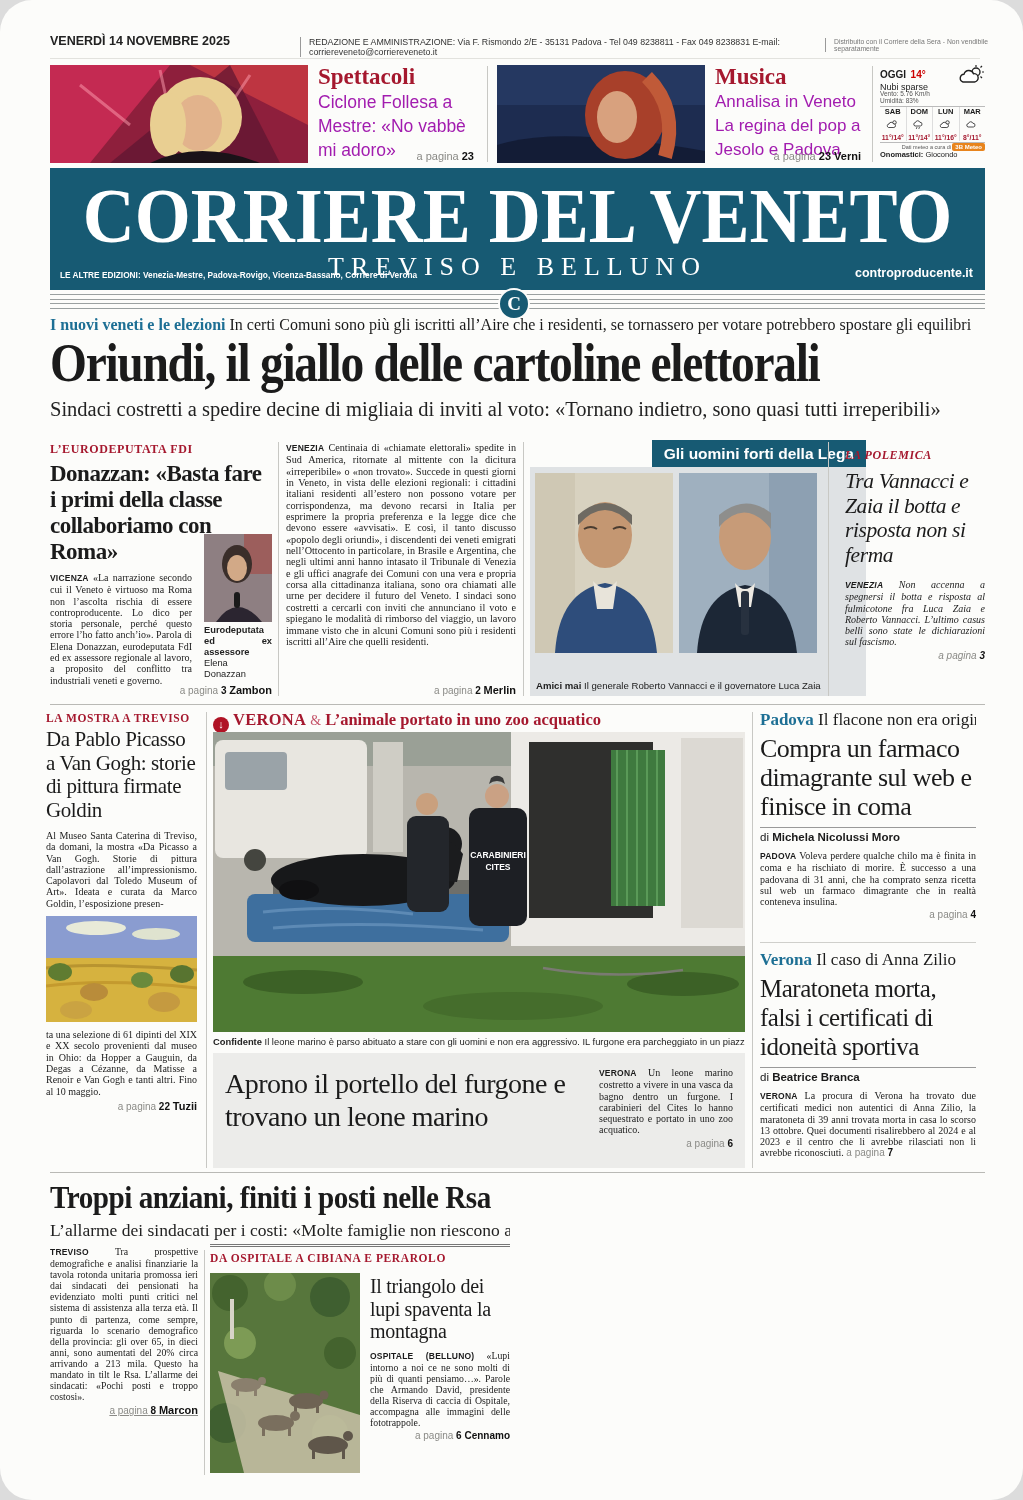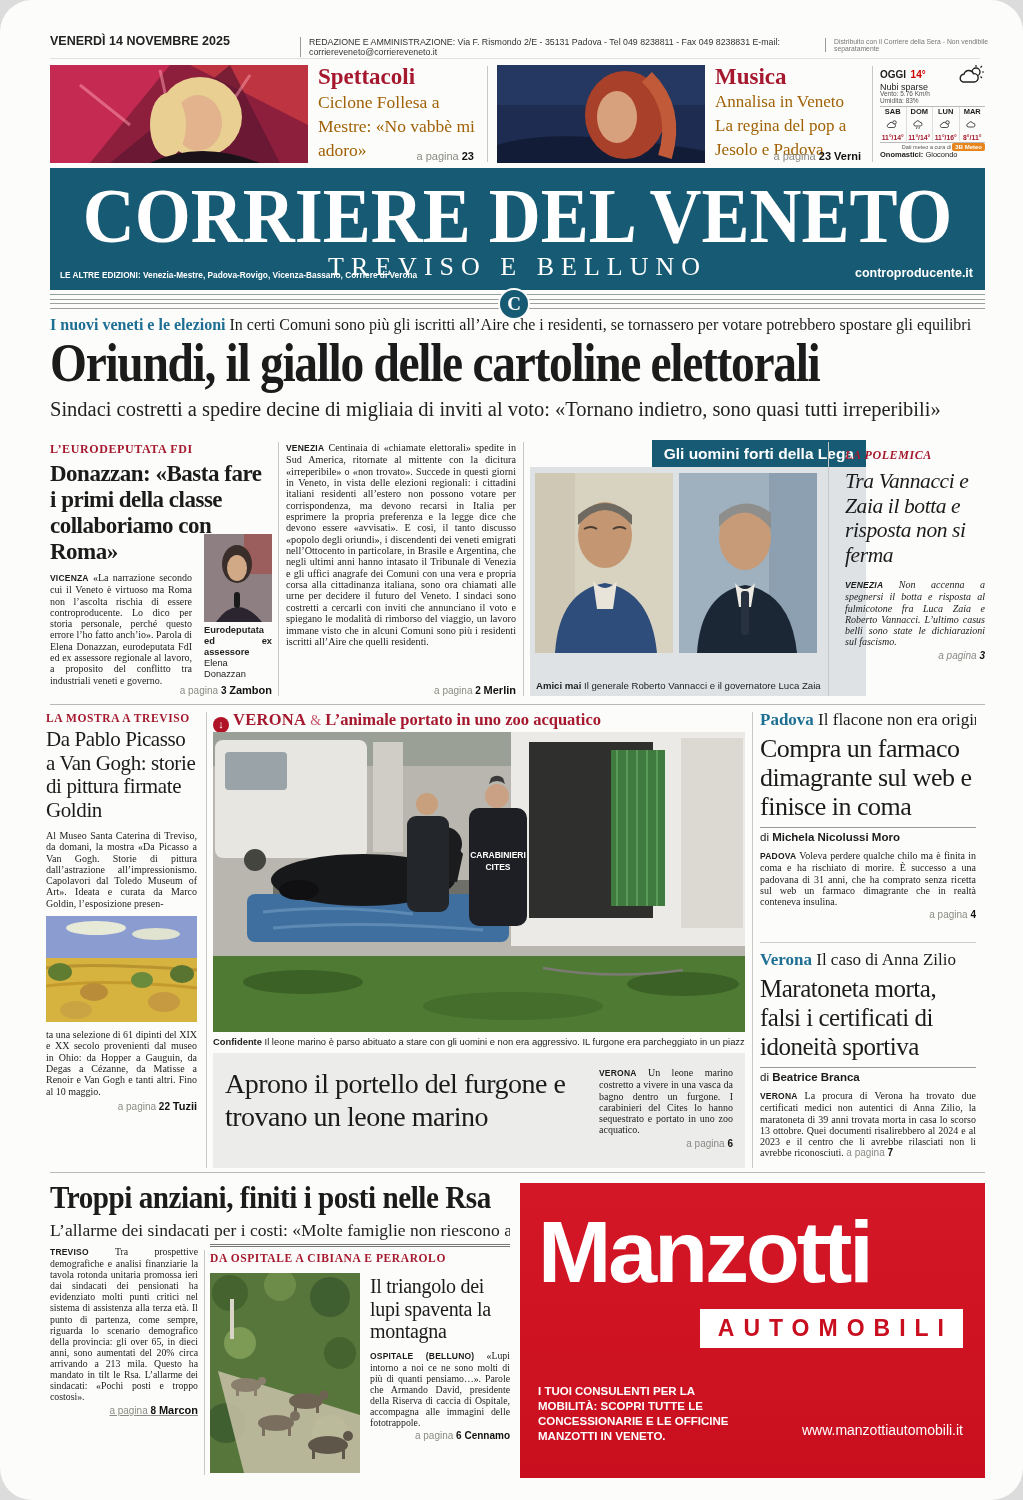--- a/index.html
+++ b/index.html
@@ -14,21 +14,21 @@
   .kick-red{font-family:"Liberation Serif",serif;font-weight:bold;color:#a5182e;
             font-size:12px;letter-spacing:.6px;}
   .city{font-family:"Liberation Sans",sans-serif;font-weight:bold;font-size:8.5px;
         letter-spacing:.2px;}
   .body-txt{font-size:10px;line-height:11.3px;}
   .apag{font-family:"Liberation Sans",sans-serif;color:#8a8a86;font-size:10px;text-align:right;}
   .apag b{color:#111;}
   .apag .auth{color:#111;font-weight:bold;}
   h1,h2,h3{margin:0;font-weight:bold;}
   .tease-sec{font-size:23px;font-weight:bold;color:#a5182e;}
-  .tease-title{font-family:Liberation Serif, serif;font-size:17.5px;line-height:24px;color:#a16207;}
+  .tease-title{font-family:Liberation Sans, sans-serif;font-size:17.5px;line-height:24px;color:#a21caf;}
   .wx-small{font-size:6.5px;color:#555;font-family:"Liberation Sans",sans-serif;}
   .photo-svg{display:block;}
   .cap{font-family:"Liberation Sans",sans-serif;font-size:10px;color:#222;}
 </style>
 </head>
 <body>
 
 <div class="page">
 
   <div class="abs" style="left:50px;top:28px;width:930px;height:30px;border-bottom:1px solid #e2e2de;">
@@ -409,20 +409,14 @@
           <span class="city">OSPITALE (BELLUNO)</span>
           <span>«Lupi intorno a noi ce ne sono molti di più di quanti pensiamo…». Parole che Armando David, presidente della Riserva di caccia di Ospitale, accompagna alle immagini delle fototrappole.</span>
         </div>
         <div class="apag" style="margin-top:2px;">
           <span>a pagina</span> <b>6</b> <span class="auth" style="font-size:10px;">Cennamo</span>
         </div>
       </div>
     </div>
   </div>
 
-  <div class="abs" style="left:520px;top:1183px;width:465px;height:295px;background:linear-gradient(to bottom,#d41726,#c90f1f);">
-    <div class="sans" style="position:absolute;left:18px;top:18px;font-size:88px;font-weight:bold;color:#fff;letter-spacing:-3px;">Manzotti</div>
-    <div class="sans" style="position:absolute;right:22px;top:126px;background:#fff;color:#c90f1f;font-weight:bold;font-size:23px;letter-spacing:9px;padding:6px 10px 6px 18px;">AUTOMOBILI</div>
-    <div class="sans" style="position:absolute;left:18px;bottom:34px;width:215px;font-size:11.5px;font-weight:bold;color:#fff;line-height:15px;">I TUOI CONSULENTI PER LA MOBILITÀ: SCOPRI TUTTE LE CONCESSIONARIE E LE OFFICINE MANZOTTI IN VENETO.</div>
-    <div class="sans" style="position:absolute;right:22px;bottom:40px;font-size:14px;color:#fff;">www.manzottiautomobili.it</div>
-  </div>
 
 </div>
 
 </body></html>

